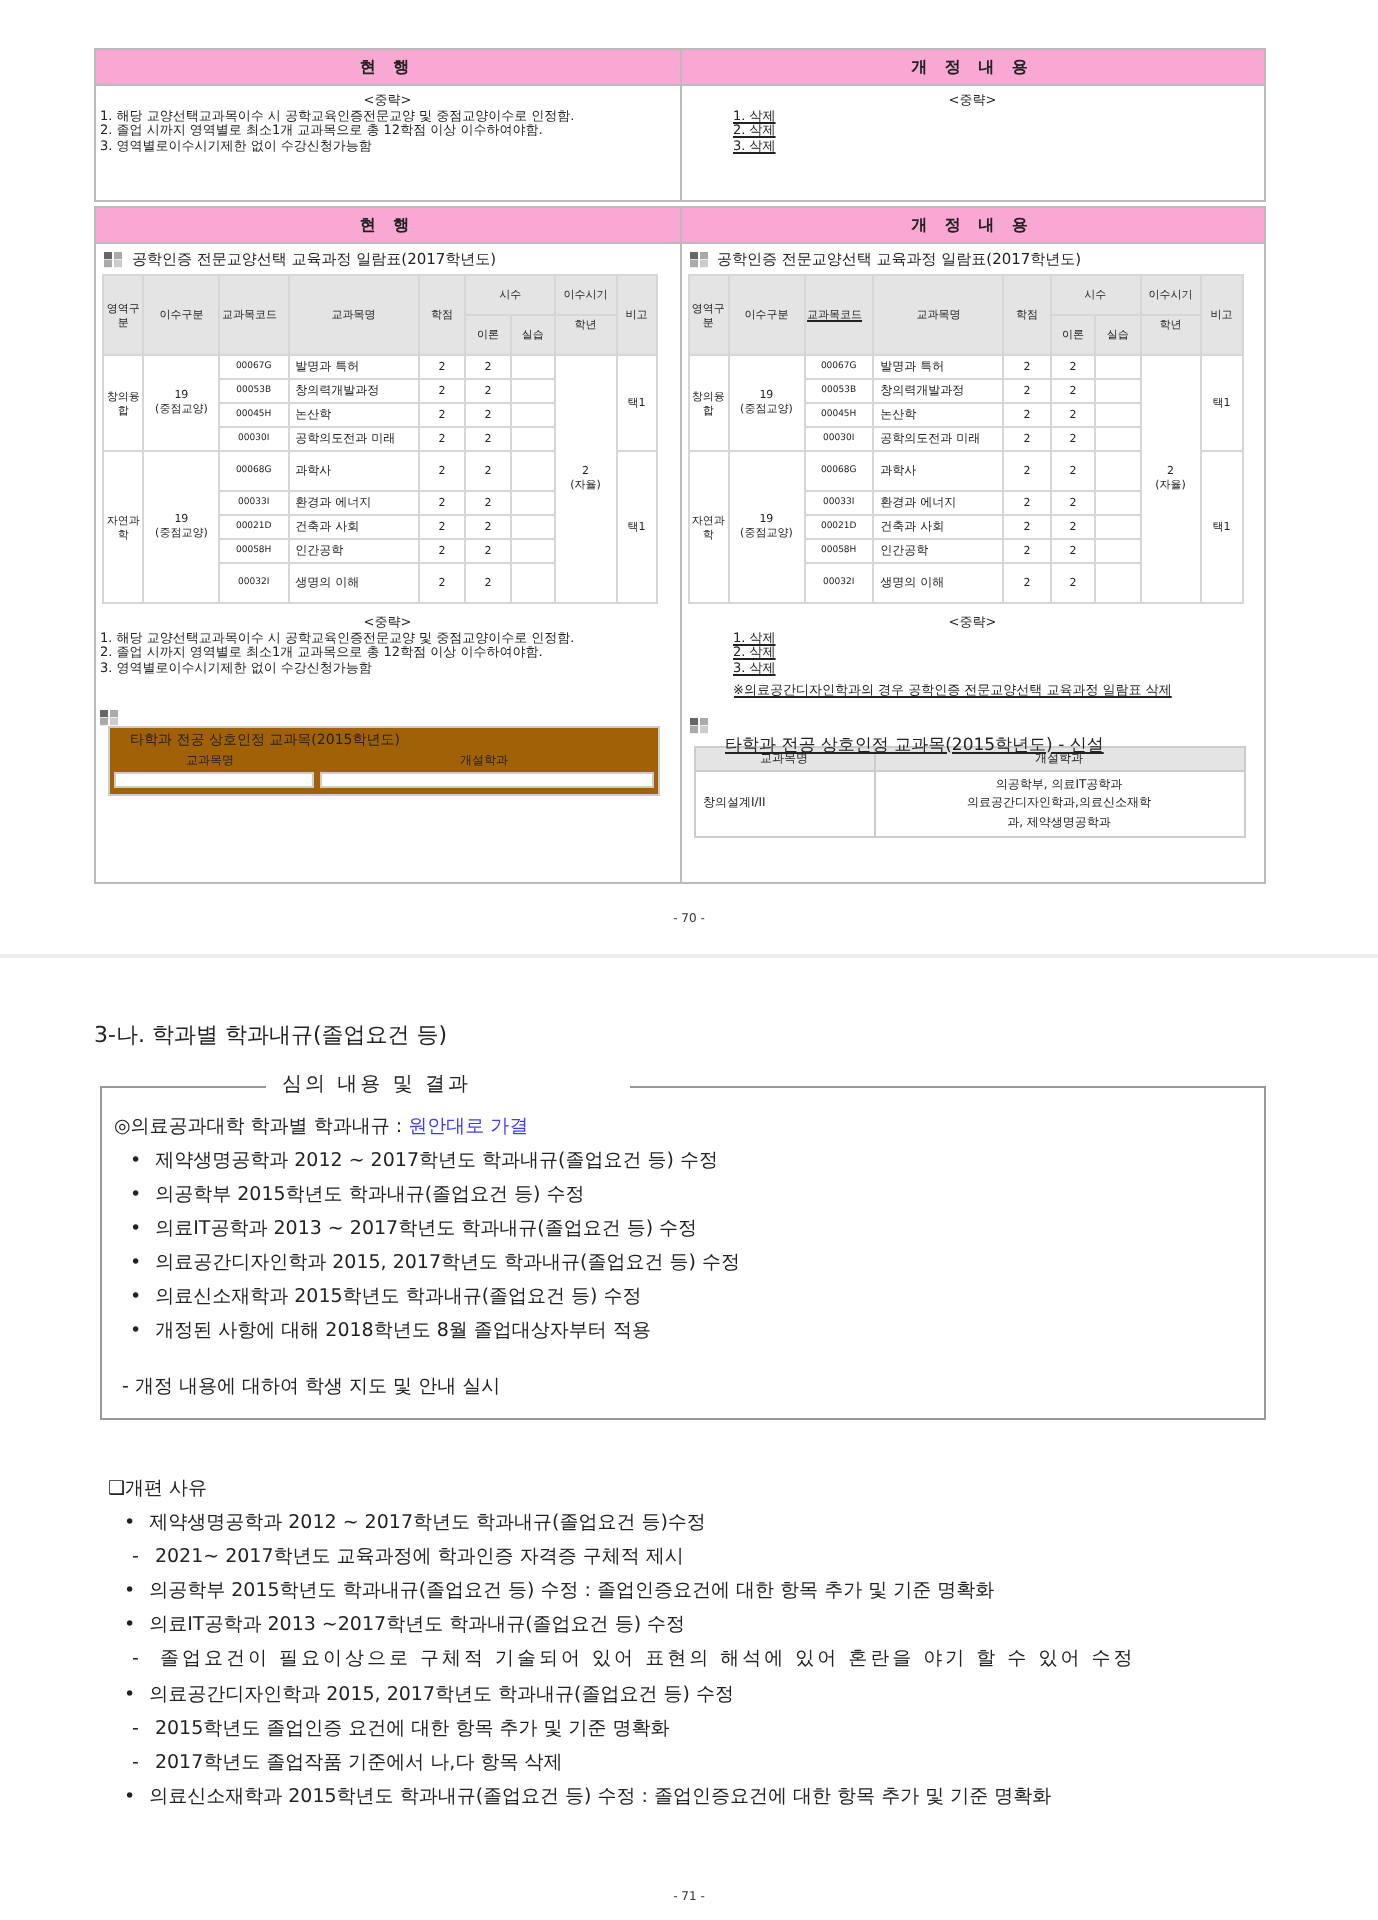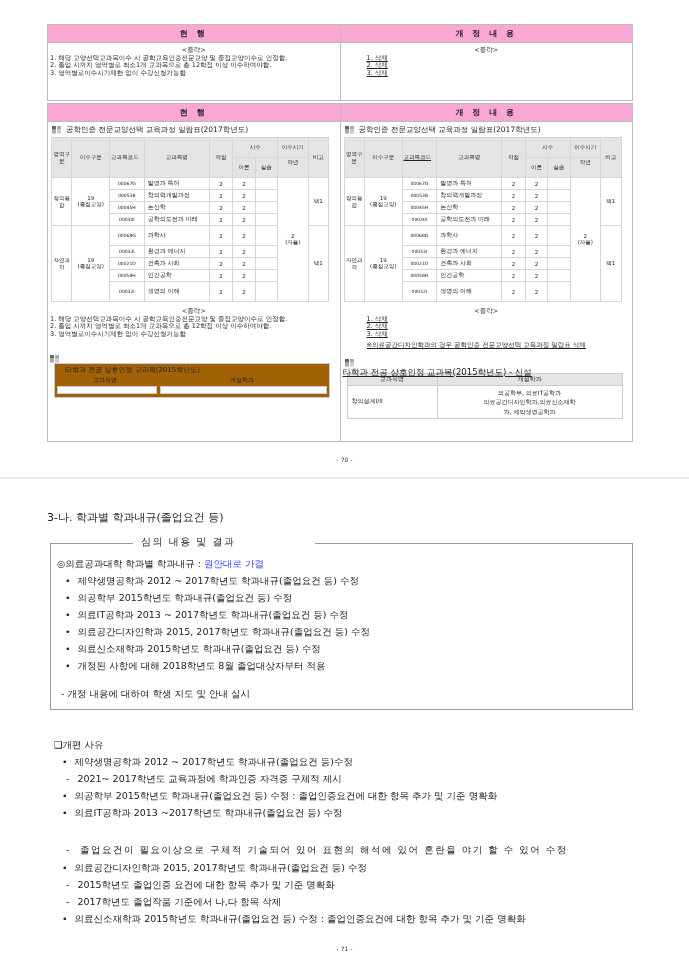--- a/index.html
+++ b/index.html
@@ -47,21 +47,21 @@
   .review .legend-line-r { position: absolute; left: 264px; right: -1px; top: 0; border-top: 1px solid #999; }
   .review .legend { position: absolute; left: 90px; top: -8px; font-size: 10px; letter-spacing: 1.5px; }
   .review .body { position: absolute; left: 6px; top: 12px; font-size: 9.5px; line-height: 17px; }
   .blue { color: #3b3bff; text-align: center; }
   .bl { padding-left: 8px; }
   .bl::before { content: "•"; margin-right: 7px; }
 
   .reasons { position: absolute; left: 54px; top: 736px; font-size: 9.5px; line-height: 17px; width: 560px; }
   .reasons .dash { padding-left: 12px; }
   .reasons .dash::before { content: "-"; margin-right: 8px; }
-  .reasons .wrap { padding-left: 28px; text-indent: -16px; line-height: 13px; letter-spacing: 1.5px; padding-top: 2px; padding-bottom: 3px; margin-top: 20px;}
+  .reasons .wrap { padding-left: 28px; text-indent: -16px; line-height: 13px; letter-spacing: 1.5px; padding-top: 2px; padding-bottom: 3px;}
 </style>
 </head>
 <body>
 
 <table class="cmp" style="top:24px;">
   <tbody>
       <tr>
     <th>현 행</th>
     <th>개 정 내 용</th>
   </tr>
@@ -328,21 +328,21 @@
           </table>
       <div class="note" style="padding-top:6px">
         <div class="center">&lt;중략&gt;</div>
         <div class="u">1. 삭제</div>
         <div class="u">2. 삭제</div>
         <div class="u">3. 삭제</div>
         <div class="u item" style="margin-top:4px">※의료공간디자인학과의 경우 공학인증 전문교양선택 교육과정 일람표 삭제</div>
       </div>
       <div style="padding:1px 2px 0;">
         <span class="sq" style="display:inline-block;width:9px;height:8px;margin-left:2px;background:linear-gradient(90deg,#666 0 45%, transparent 45% 55%, #aaa 55%) top/100% 45% no-repeat, linear-gradient(90deg,#aaa 0 45%, transparent 45% 55%, #ccc 55%) bottom/100% 45% no-repeat;"></span>
-        <div style="font-size:8.5px;text-decoration:underline;margin-top:-4px;position:relative;z-index:2;white-space:nowrap;">타학과 전공 상호인정 교과목(2015학년도) - 신설</div>
+        <div style="font-size:8.5px;text-decoration:underline;padding-left:20px;margin-top:-4px;position:relative;z-index:2;white-space:nowrap;">타학과 전공 상호인정 교과목(2015학년도) - 신설</div>
         <table class="newcross" style="margin-top:-6px">
           <tbody>
                 <tr>
             <th style="width:90px">교과목명</th>
             <th>개설학과</th>
           </tr>
           <tr>
             <td style="padding-left:4px;vertical-align:middle">창의설계I/II</td>
             <td style="text-align:center;line-height:9.5px;padding:2px 0">
               <div>의공학부, 의료IT공학과</div>

